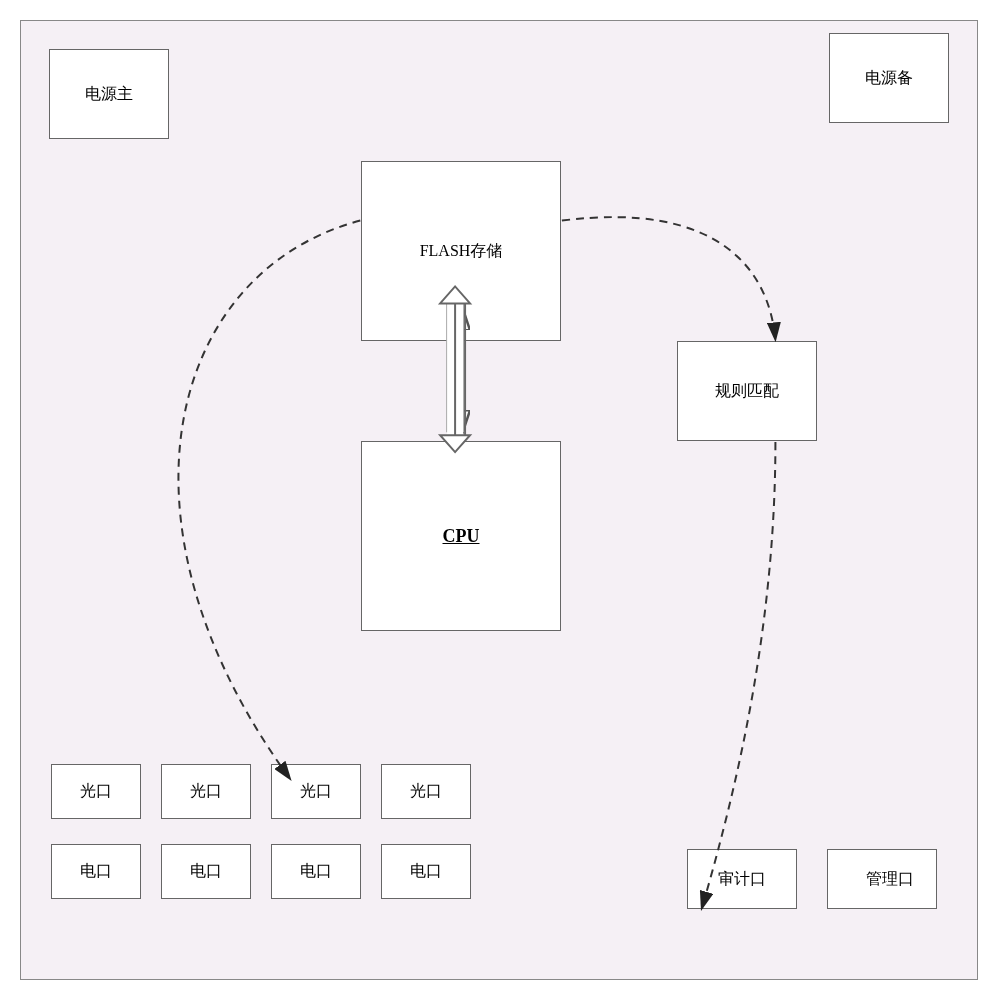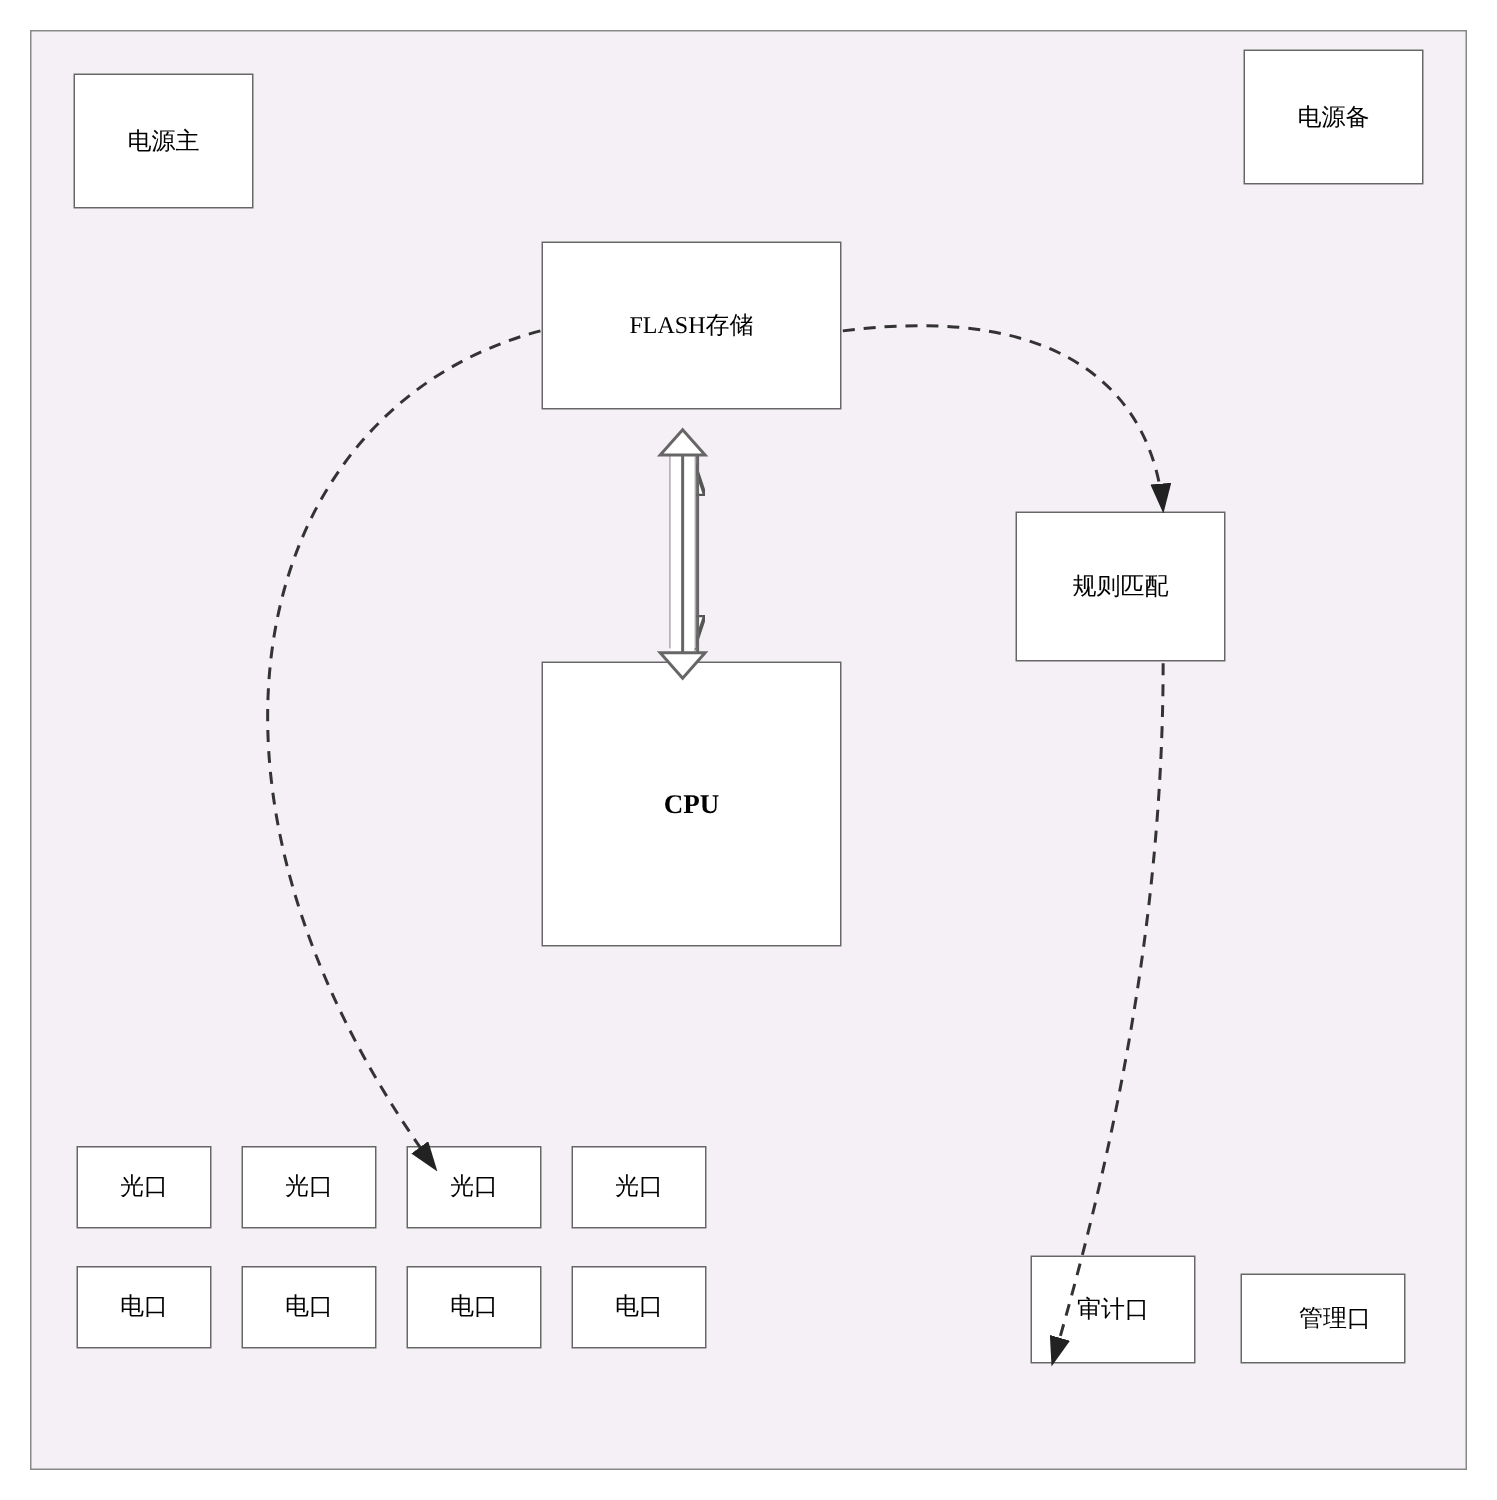--- a/index.html
+++ b/index.html
@@ -45,49 +45,50 @@
       right: 28px;
       width: 120px;
       height: 90px;
     }
 
     
     .box-flash {
       top: 140px;
       left: 340px;
       width: 200px;
-      height: 112px;
+      height: 180px;
       font-size: 16px;
     }
 
     
     .box-cpu {
       top: 420px;
       left: 340px;
       width: 200px;
       height: 190px;
       font-size: 18px;
       font-weight: bold;
+      text-decoration: underline;
     }
 
     
     .box-rules {
       top: 320px;
       right: 160px;
       width: 140px;
       height: 100px;
       font-family: Liberation Mono, monospace;
     }
 
     
     .box-audit {
       bottom: 70px;
       right: 180px;
       width: 110px;
-      height: 72px;
+      height: 60px;
     }
 
     
     .box-manage {
       bottom: 70px;
       right: 40px;
       width: 110px;
       height: 60px;
       padding-left: 16px;
     }

